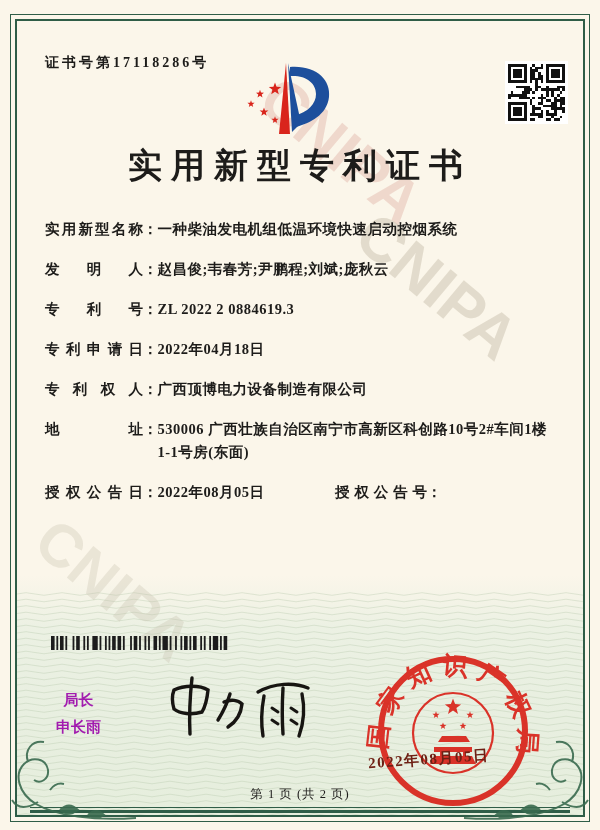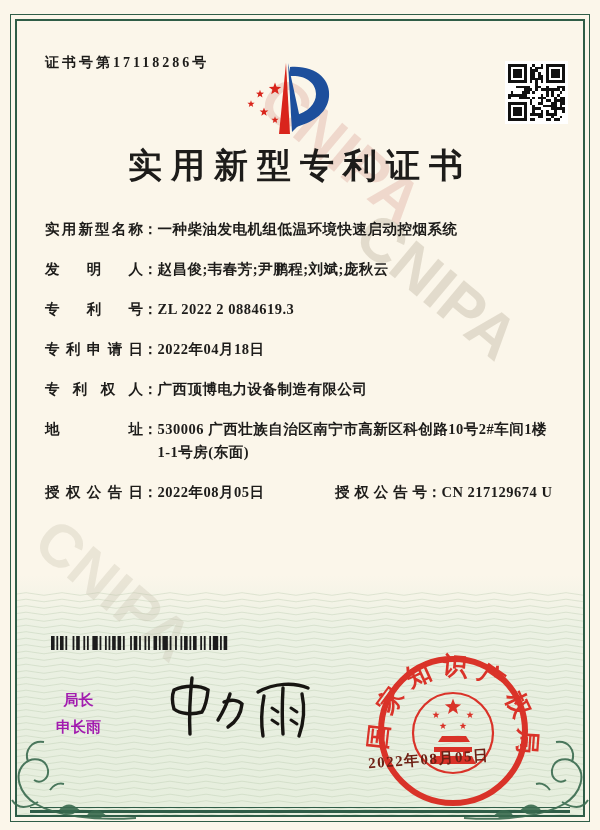--- a/index.html
+++ b/index.html
@@ -394,21 +394,20 @@
     </div>
     <div class="fgroup">
       <div class="frow fgroup1">
         <span class="flabel">授权公告日</span>
           <span class="fcolon">：</span>
         <span class="fvalue">2022年08月05日</span>
       </div>
       <div class="frow fgroup2">
         <span class="flabel">授权公告号</span>
           <span class="fcolon">：</span>
-        <span class="fvalue">CN 217129674 U</span>
       </div>
     </div>
   </div>
 
 
   <svg class="barcode" id="barcode-svg" width="180" height="14" viewBox="0 0 180 14">
       <rect x="1.00" y="0" width="3.60" height="14" fill="#1c1c1c"></rect>
       <rect x="6.39" y="0" width="1.80" height="14" fill="#1c1c1c"></rect>
       <rect x="9.99" y="0" width="3.60" height="14" fill="#1c1c1c"></rect>
       <rect x="15.38" y="0" width="1.80" height="14" fill="#1c1c1c"></rect>
@@ -510,13 +509,14 @@
     <g fill="none" stroke="#3a6b4f" stroke-width="2" opacity=".9">
       <path d="M132,90 C90,93 52,88 32,76 C14,65 10,46 20,36 C28,28 42,30 44,42 C45,52 36,56 30,52"></path>
       <path d="M34,74 C24,80 14,82 8,72"></path>
       <path d="M24,34 C20,22 28,12 40,14"></path>
       <path d="M56,82 q9,-9 18,0 q-9,7 -18,0" fill="#3a6b4f"></path>
       <path d="M84,87 q8,-8 16,0 q-8,6 -16,0" fill="#3a6b4f"></path>
       <path d="M46,62 q6,-8 14,-6"></path>
     </g>
   </svg>
 
+  <div class="footer">第 1 页 (共 2 页)</div>
 </div>
 
 </body></html>

